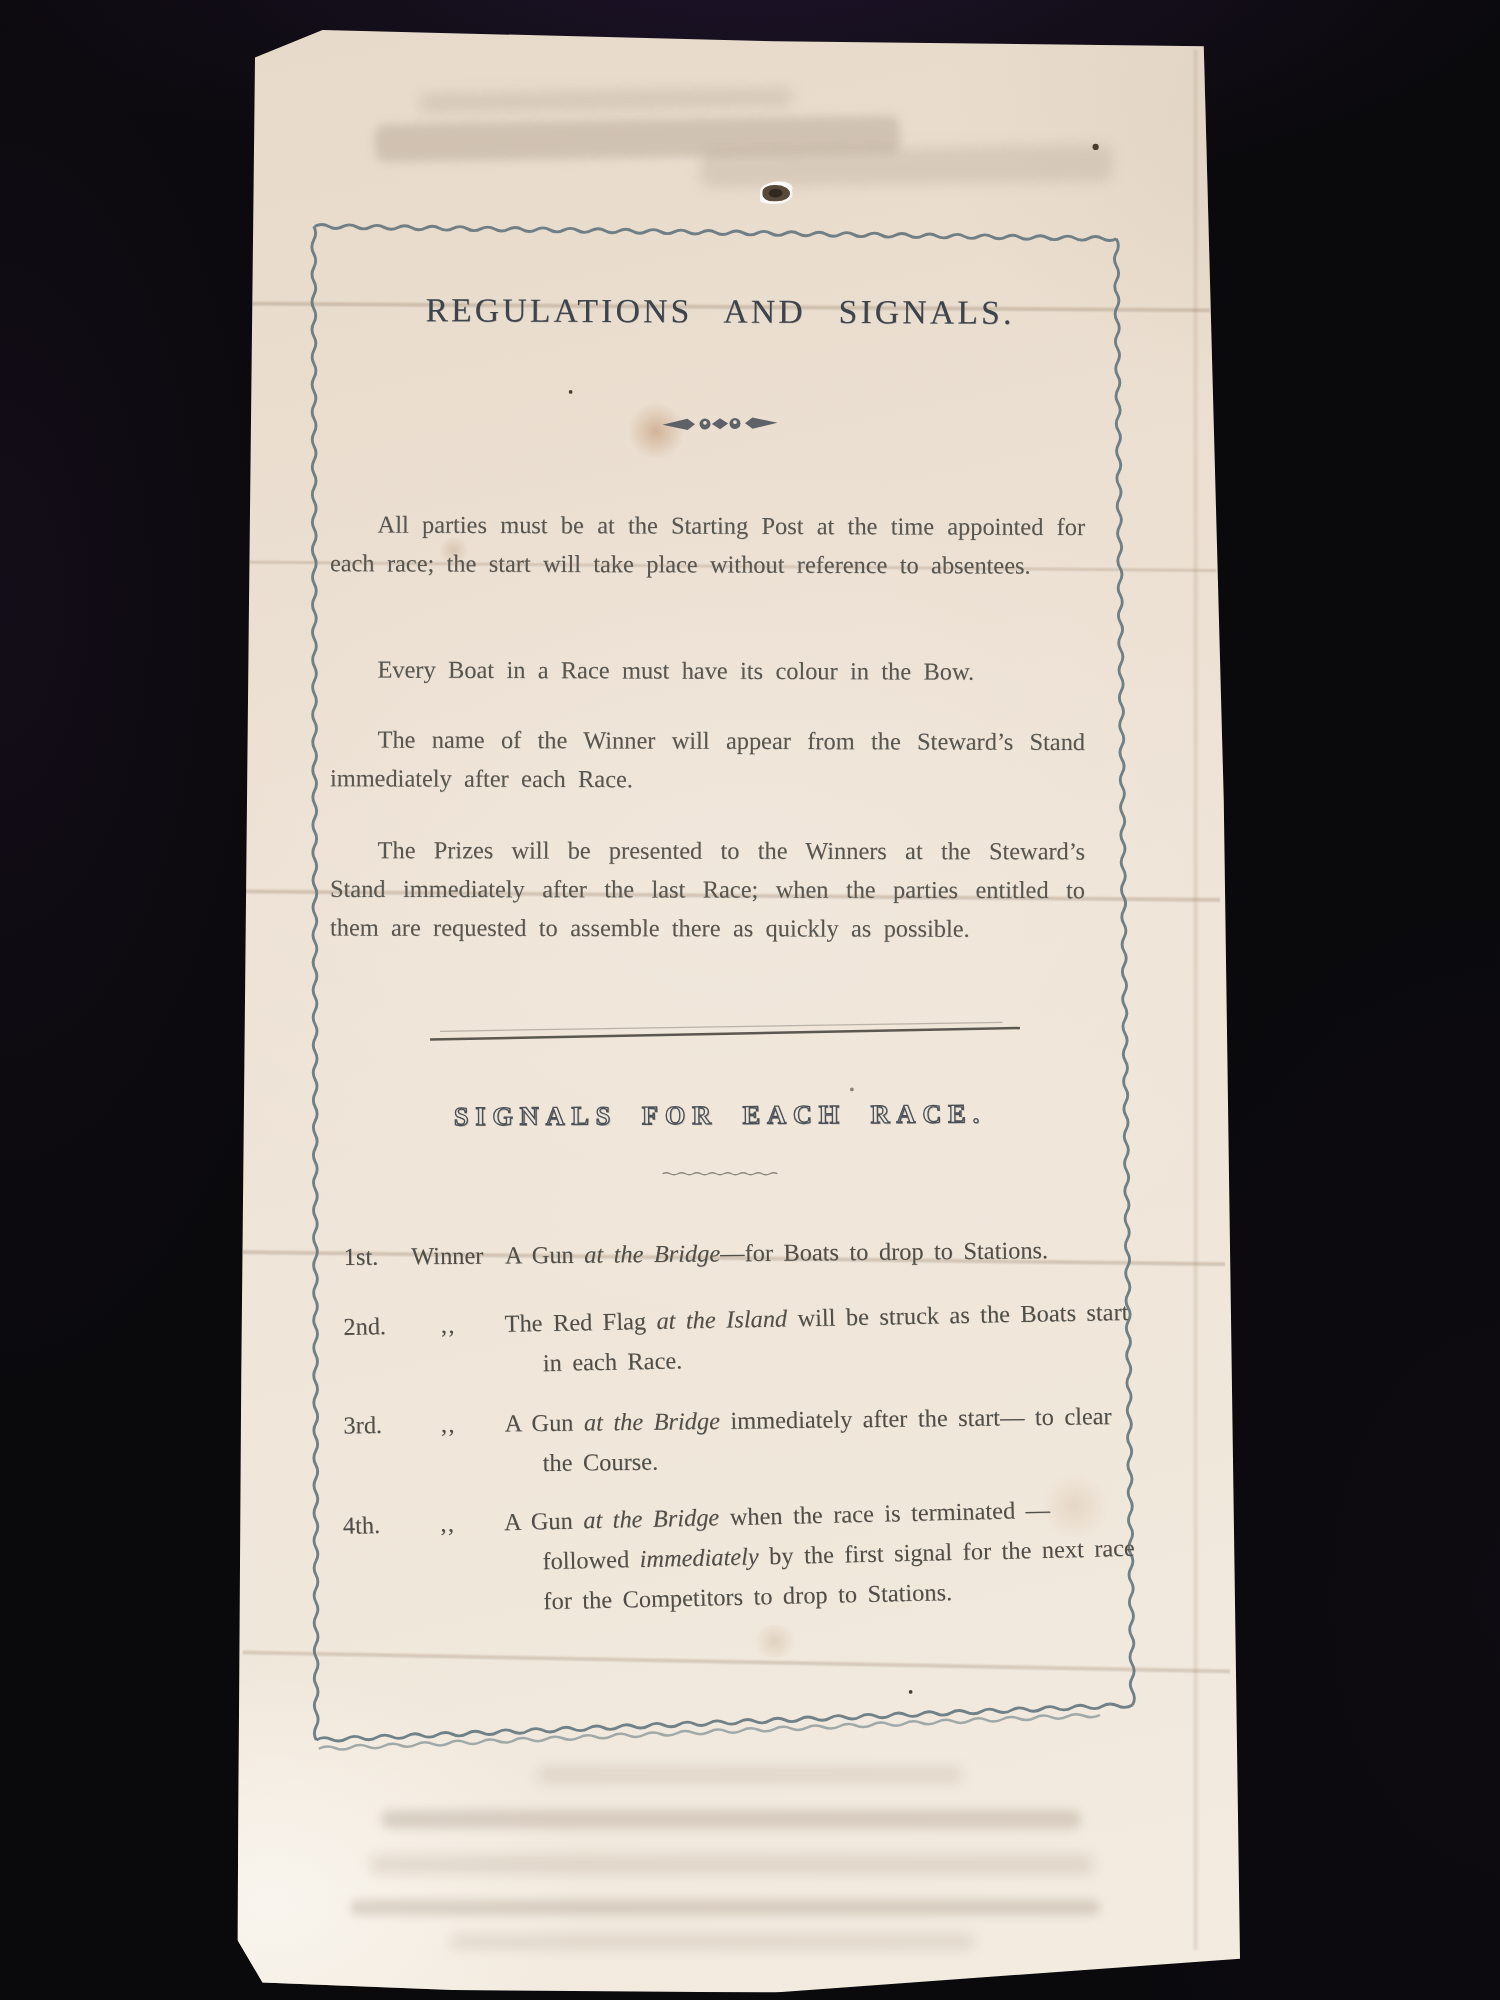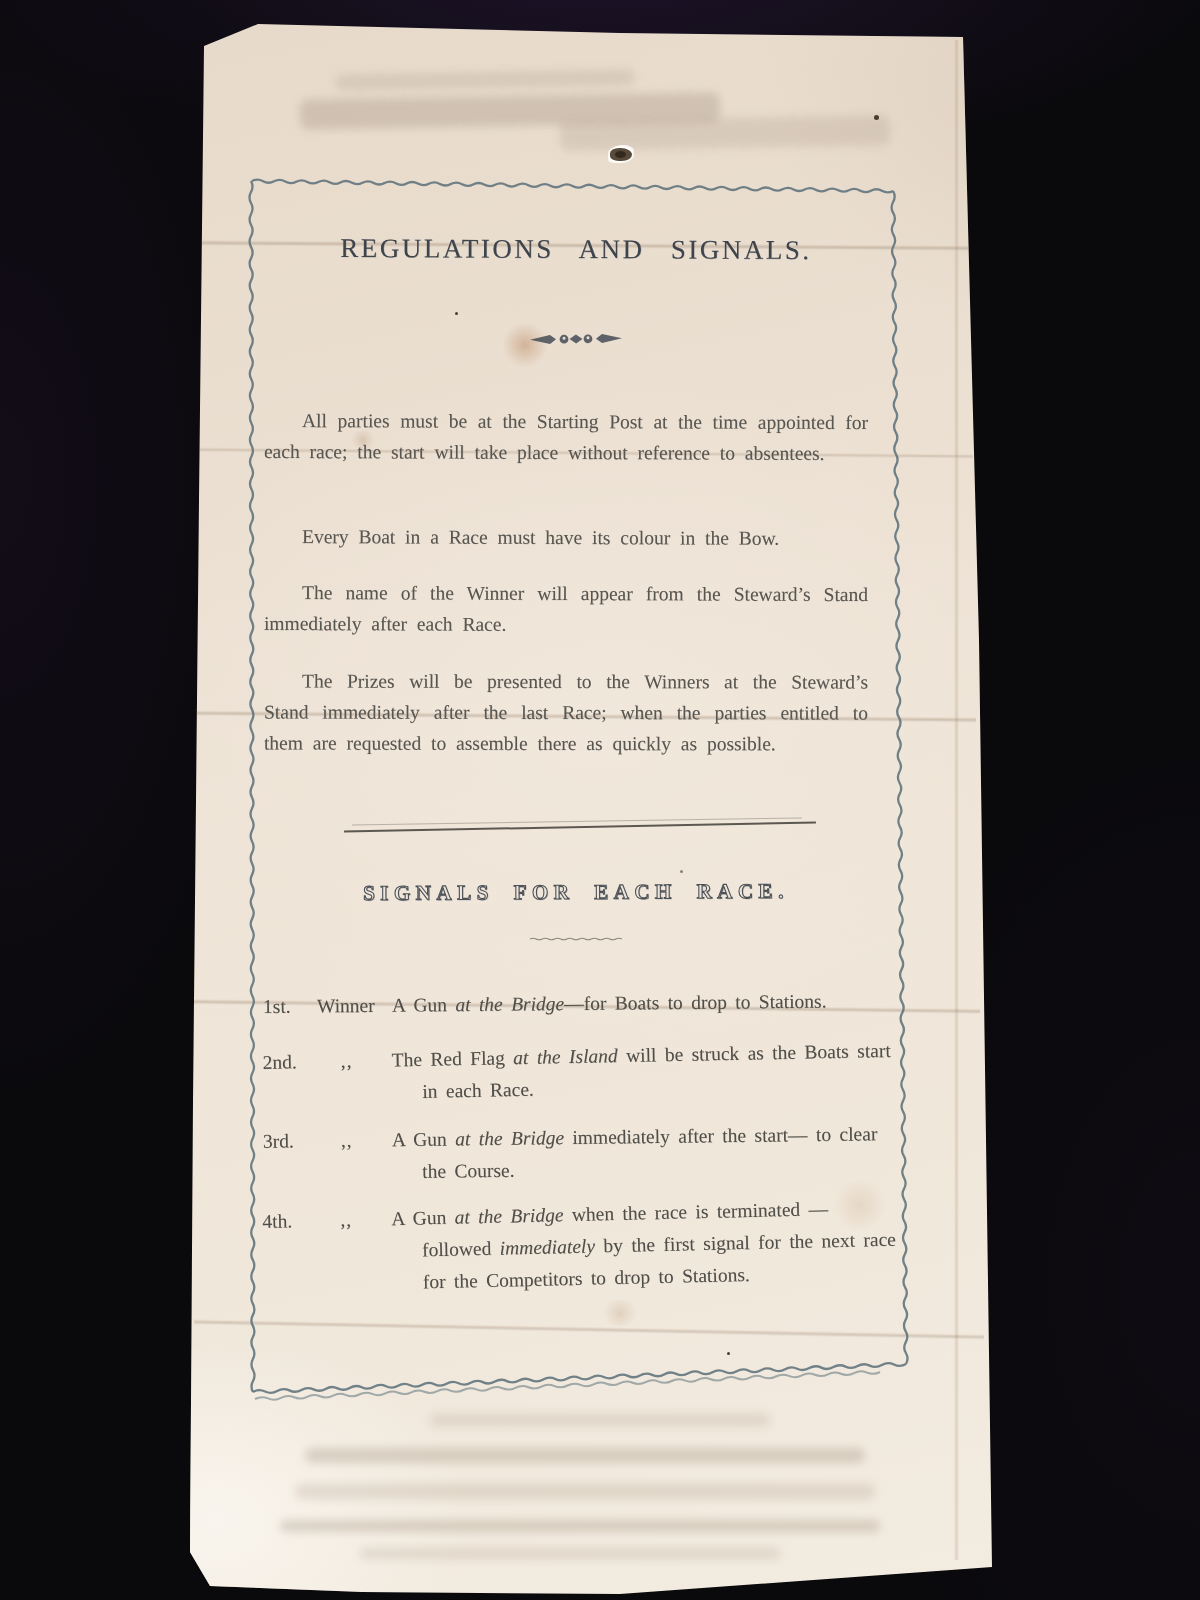--- a/index.html
+++ b/index.html
@@ -52,21 +52,21 @@
   #para-1{top:502px;}
   #para-2{top:558px;}
   #para-3{top:646px;transform:rotate(.1deg);}
   .divider{position:absolute;left:92px;top:826px;width:472px;height:2px;background:rgba(58,56,50,.82);transform:rotate(-1.1deg);}
   .divider-echo{position:absolute;left:100px;top:821px;width:450px;height:1px;background:rgba(58,56,50,.3);transform:rotate(-.9deg);}
   .sec-heading{position:absolute;top:880px;left:0;width:100%;text-align:center;
     font-size:21px;font-weight:700;letter-spacing:5.5px;word-spacing:9px;
     color:rgba(240,232,220,.92);-webkit-text-stroke:1.1px #4c5157;
     text-shadow:1px 1px 0 rgba(76,81,87,.25);transform:rotate(-.3deg);}
   .squiggle{position:absolute;top:934px;left:0;right:0;margin:auto;width:96px;height:10px;opacity:.75;}
-  .signals{position:absolute;left:0px;top:988px;width:644px;}
+  .signals{position:absolute;left:12px;top:988px;width:644px;}
   .sig-row{display:flex;line-height:32px;font-size:19.5px;color:#504e49;
     text-shadow:.3px .3px 0 rgba(80,78,73,.25);}
   .sig-row .sig-label{width:140px;flex:none;display:flex;padding-left:11px;box-sizing:border-box;}
   .sig-row .ordinal{width:54px;flex:none;}
   .sig-row .ditto{margin-left:24px;letter-spacing:1px;}
   .sig-row .sig-text{flex:1;padding-left:30px;text-indent:-30px;word-spacing:3.5px;}
   .sig-text em{font-style:italic;}
   #sig-0{transform:rotate(-.55deg);margin-bottom:21px;}
   #sig-1{transform:rotate(-1.1deg);margin-bottom:17px;}
   #sig-2{transform:rotate(-.7deg);margin-bottom:13px;}

